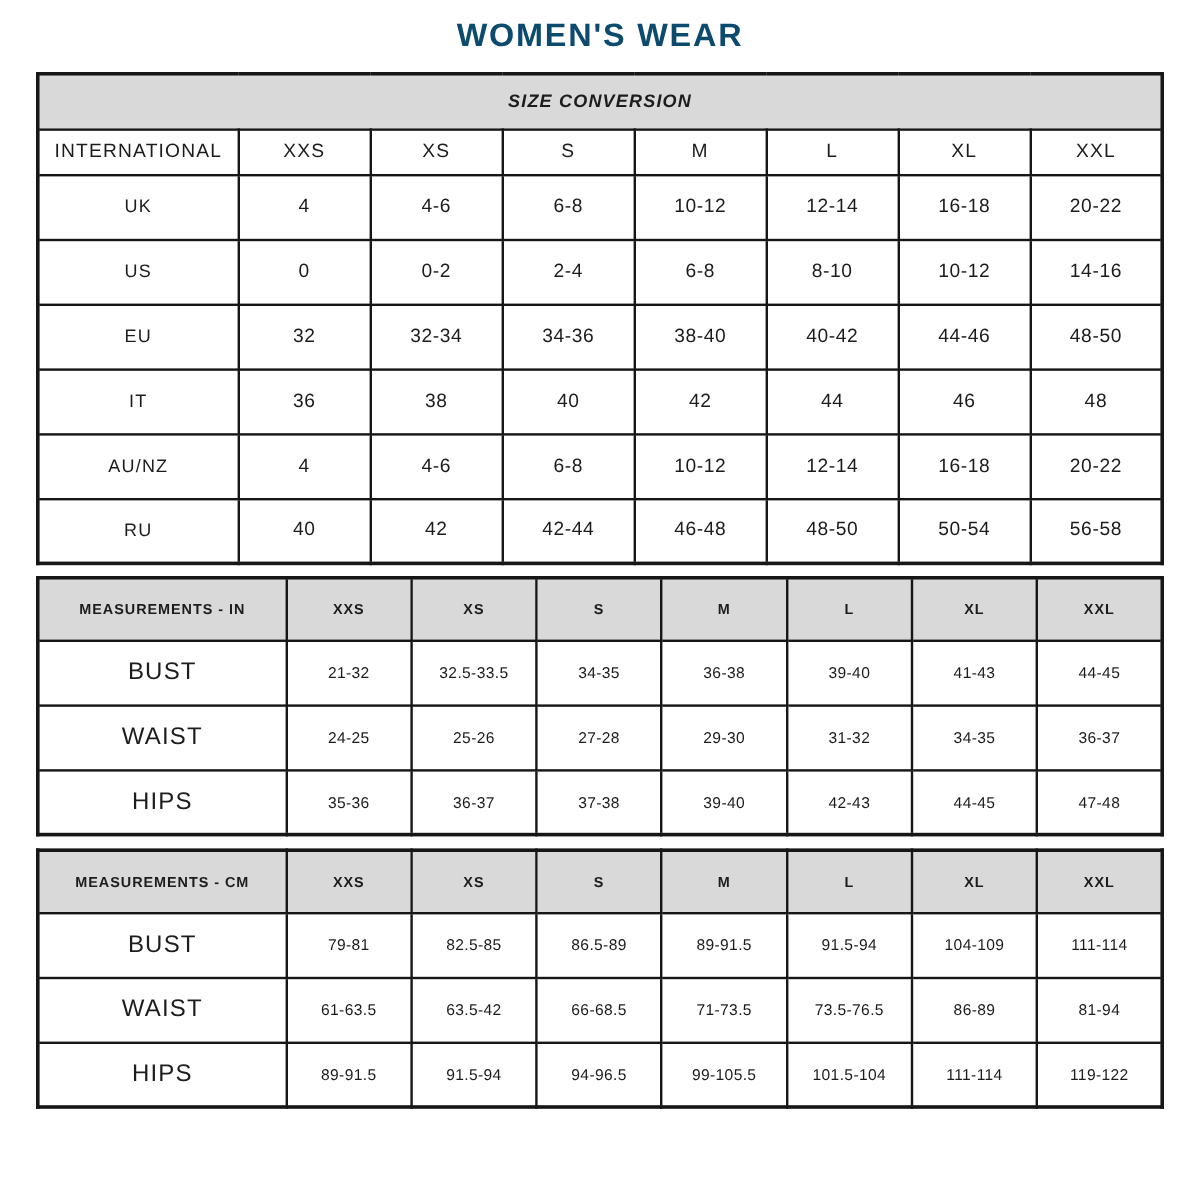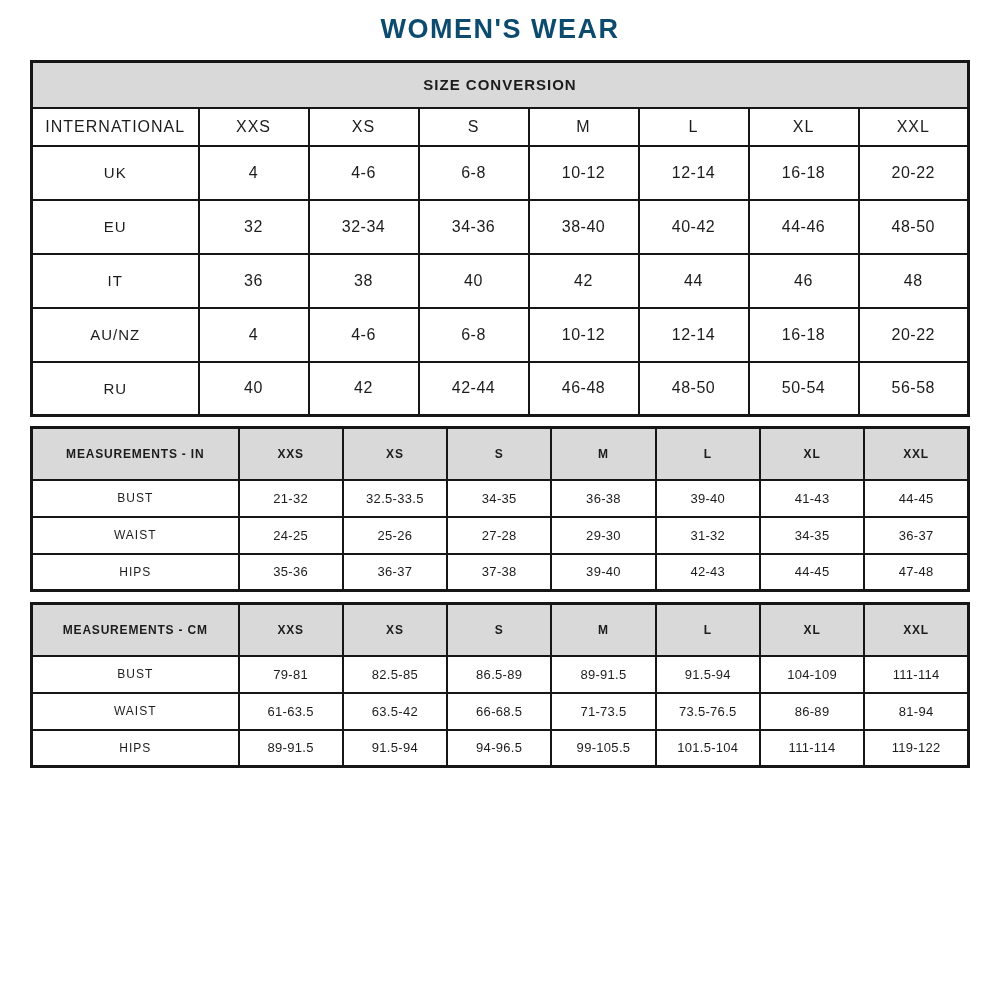--- a/index.html
+++ b/index.html
@@ -41,20 +41,21 @@
     white-space:nowrap;
   }
   
   #size-conversion{margin-bottom:9px;}
   #size-conversion td.band{
     height:46px;
     background:var(--band);
     font-weight:700;
     font-size:15px;
     letter-spacing:1px;
+    font-style:italic;
   }
   #size-conversion td.colhead{
     height:38px;
     font-size:16px;
     letter-spacing:1px;
   }
   #size-conversion td.rowlabel{
     height:54px;
     font-size:15px;
     letter-spacing:1px;
@@ -66,22 +67,22 @@
   
   .measure{margin-bottom:10px;}
   .measure td.band{
     height:52px;
     background:var(--band);
     font-weight:700;
     font-size:12px;
     letter-spacing:0.8px;
   }
   .measure td.rowlabel{
-    height:37px;
-    font-size:12px;
+    height:54px;
+    font-size:20px;
     letter-spacing:1px;
   }
   .measure td.val{
     font-size:13px;
     letter-spacing:0.3px;
   }
 </style>
 </head>
 <body>
 
@@ -118,20 +119,30 @@
           <td class="rowlabel">UK</td>
           <td class="val">4</td>
           <td class="val">4-6</td>
           <td class="val">6-8</td>
           <td class="val">10-12</td>
           <td class="val">12-14</td>
           <td class="val">16-18</td>
           <td class="val">20-22</td>
         </tr>
         <tr>
+          <td class="rowlabel">US</td>
+          <td class="val">0</td>
+          <td class="val">0-2</td>
+          <td class="val">2-4</td>
+          <td class="val">6-8</td>
+          <td class="val">8-10</td>
+          <td class="val">10-12</td>
+          <td class="val">14-16</td>
+        </tr>
+        <tr>
           <td class="rowlabel">EU</td>
           <td class="val">32</td>
           <td class="val">32-34</td>
           <td class="val">34-36</td>
           <td class="val">38-40</td>
           <td class="val">40-42</td>
           <td class="val">44-46</td>
           <td class="val">48-50</td>
         </tr>
         <tr>

